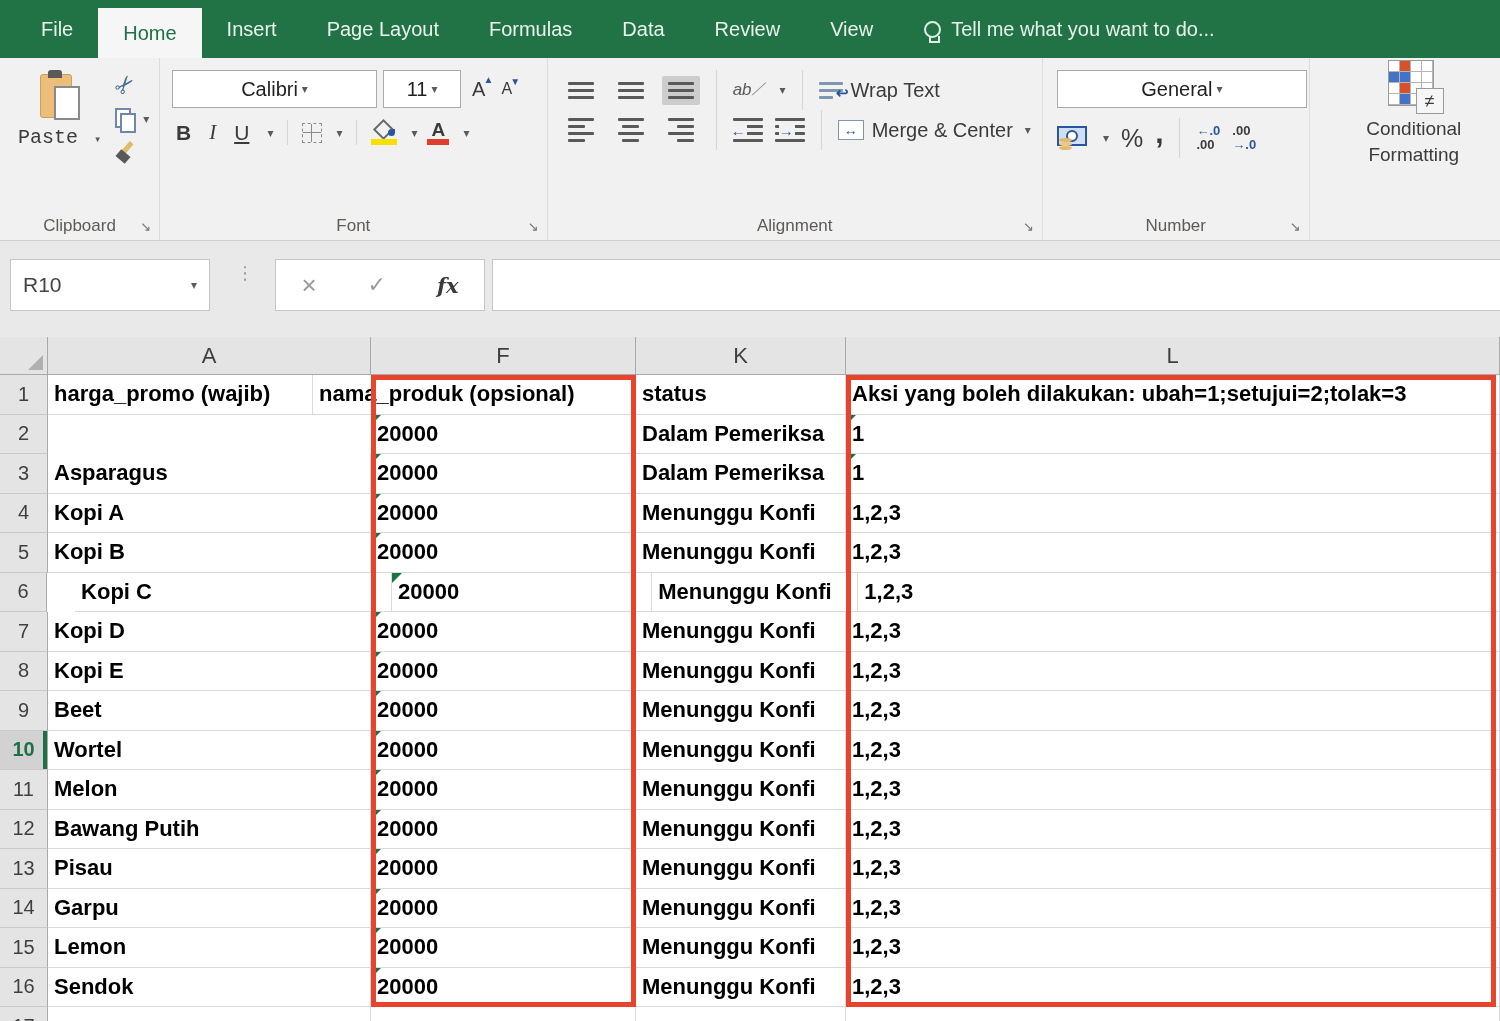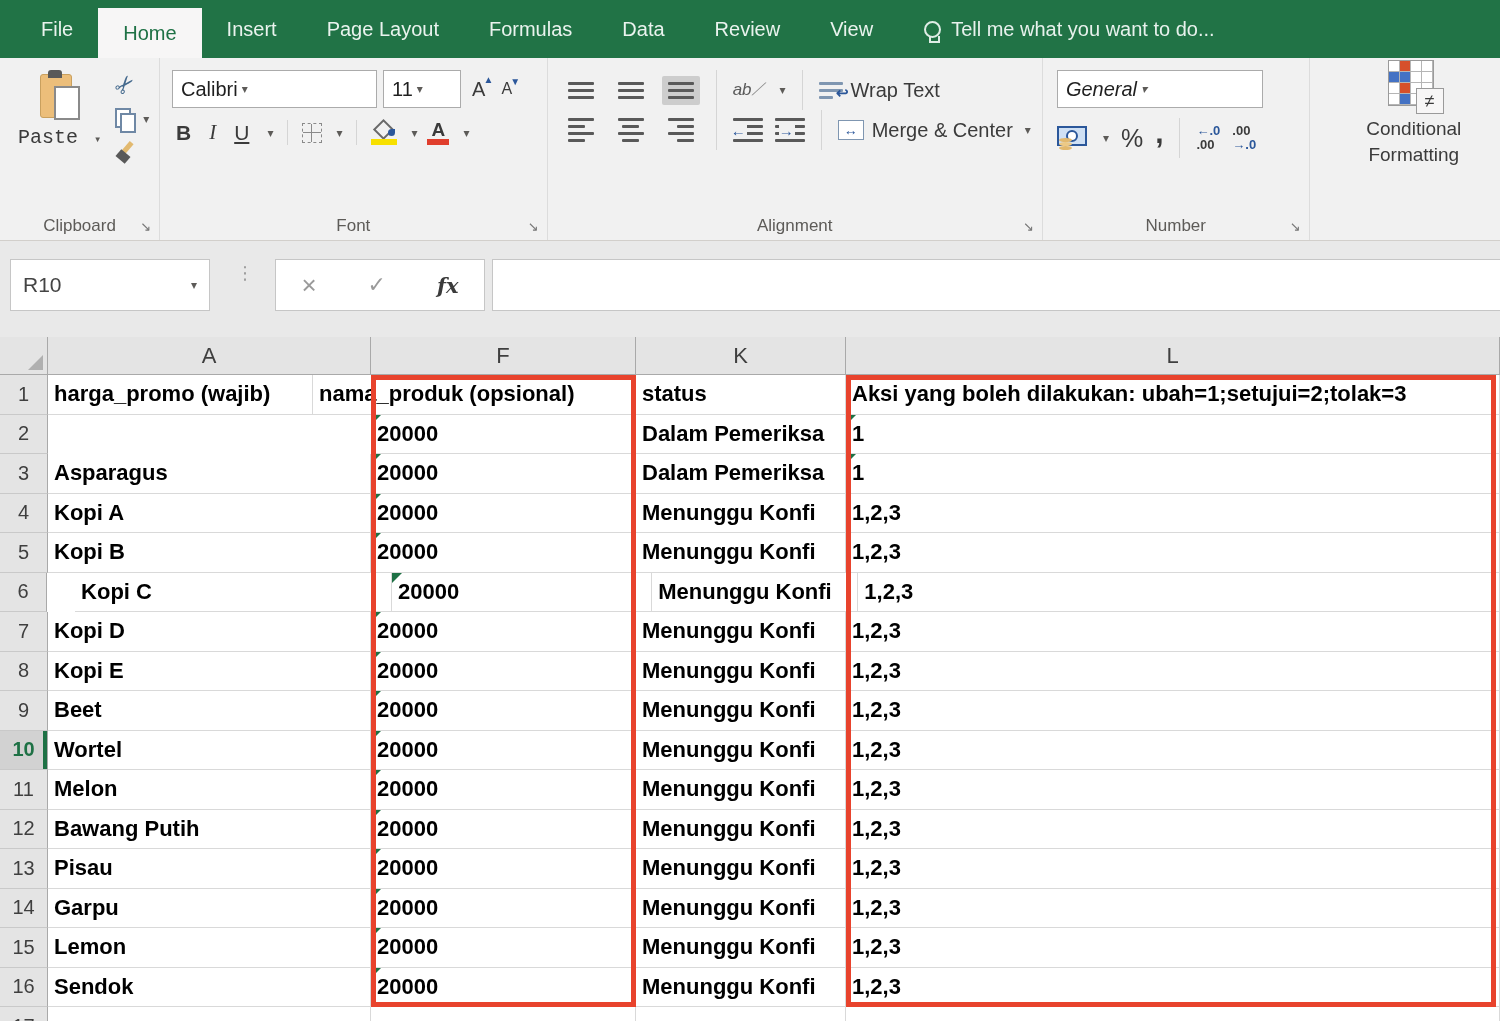--- a/index.html
+++ b/index.html
@@ -15,21 +15,21 @@
   .bulb{width:13px;height:13px;border:2px solid #dfede6;border-radius:50%;position:relative;display:inline-block;}
   .bulb::after{content:"";position:absolute;left:3px;top:13px;width:7px;height:5px;border-left:2px solid #dfede6;border-right:2px solid #dfede6;border-bottom:2px solid #dfede6;}
 
   
   .ribbon{position:absolute;top:58px;left:0;right:0;height:182px;background:#f1f1f1;border-bottom:1px solid #d2cfcb;display:flex;}
   .group{position:relative;display:flex;flex-direction:column;border-right:1px solid #dcdcdc;box-sizing:border-box;}
   .g-body{flex:1;display:flex;padding-top:12px;}
   .g-label{height:28px;display:flex;align-items:center;justify-content:center;color:#5d5b58;font-size:17px;position:relative;}
   .launcher{position:absolute;right:8px;bottom:7px;font-size:13px;color:#777;line-height:1;}
   .dd{font-size:12px;color:#5d5b58;margin-left:4px;}
-  .combo{background:#fff;border:1px solid #ababab;display:flex;align-items:center;justify-content:flex-start;
+  .combo{background:#fff;border:1px solid #ababab;display:flex;align-items:center;justify-content:center;
          font-size:20px;color:#1f1f1f;padding:16px 8px;box-sizing:border-box;height:38px;}
 
   
   .grp-clipboard{width:168px;}
   .paste-btn{display:flex;flex-direction:column;align-items:center;margin-left:18px;cursor:default;}
   .clip-icon{position:relative;width:40px;height:50px;}
   .clip-body{position:absolute;left:0;top:4px;width:30px;height:42px;background:#ecbe7a;border:1px solid #c9a05e;border-radius:3px;}
   .clip-top{position:absolute;left:8px;top:0;width:14px;height:8px;background:#595959;border-radius:3px 3px 0 0;}
   .clip-page{position:absolute;right:0;bottom:0;width:22px;height:30px;background:#fff;border:2px solid #8a8a8a;}
   .paste-label{font-size:20px;color:#3b3b3b;margin-top:6px;font-family:Liberation Mono, monospace;}
@@ -85,21 +85,21 @@
   .indent-icon.inc .arrow{left:auto;right:10px;}
   .lbl-btn{display:flex;align-items:center;gap:8px;font-size:20px;color:#3b3b3b;white-space:nowrap;}
   .wrap-icon{position:relative;width:24px;display:flex;flex-direction:column;gap:4px;}
   .wrap-icon i{display:block;height:3px;background:#7f96b1;border-radius:1px;}
   .wrap-icon .curve{position:absolute;right:-6px;top:2px;color:#2b579a;font-size:15px;font-weight:bold;}
   .merge-icon{width:24px;height:18px;border:1px solid #7f96b1;display:flex;align-items:center;justify-content:center;color:#2b579a;font-size:14px;font-weight:bold;background:#fff;}
 
   
   .grp-number{width:280px;}
   .grp-number .g-body{flex-direction:column;padding-left:14px;}
-  .num-combo{width:206px;font-style:italic;}
+  .num-combo{width:250px;}
   .num-row2{display:flex;align-items:center;gap:12px;margin-top:10px;height:40px;}
   .money-icon{position:relative;width:30px;height:24px;}
   .money-note{position:absolute;left:0;top:0;width:26px;height:16px;background:#cfe0f4;border:2px solid #2b579a;}
   .money-circle{position:absolute;left:9px;top:4px;width:8px;height:8px;border:2px solid #2b579a;border-radius:50%;background:#fff;}
   .money-coins{position:absolute;left:2px;bottom:0;width:13px;height:4px;background:#e2b96f;border-radius:50%;box-shadow:0 -4px 0 #ecc986,0 -8px 0 #e2b96f;}
   .pct{font-size:25px;color:#3b3b3b;}
   .comma{font-size:30px;font-weight:bold;color:#3b3b3b;line-height:10px;margin-top:-10px;}
   .dec-icon{display:flex;flex-direction:column;font-size:13px;font-weight:bold;color:#3b3b3b;line-height:14px;text-align:left;}
   .dec-icon .blue{color:#2b579a;}
 

